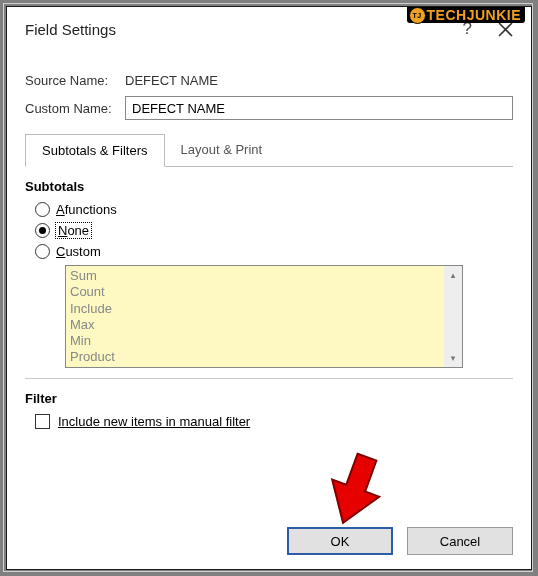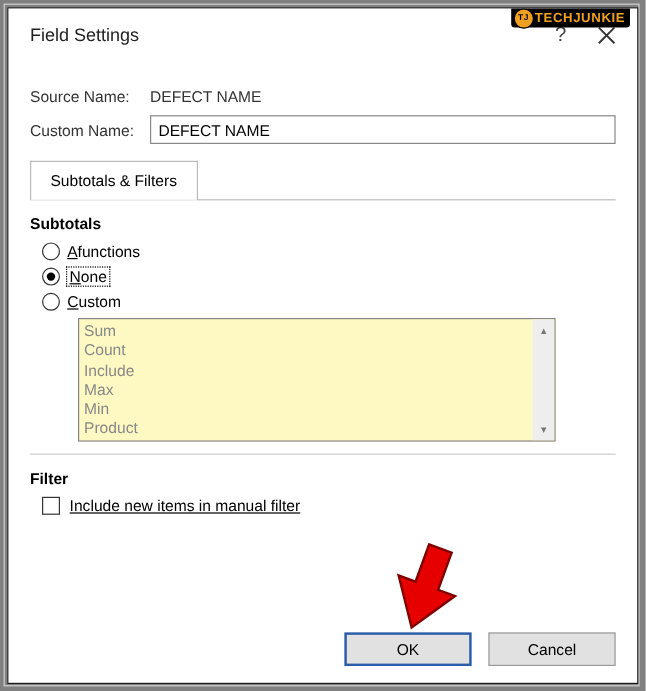--- a/index.html
+++ b/index.html
@@ -27,21 +27,21 @@
     pointer-events: none;
   }
   .tj-badge {
     position: absolute;
     top: 0; right: 6px;
     height: 16px;
     padding: 0 4px 0 20px;
     background: #000;
     color: #f0a020;
     font-weight: bold;
-    font-size: 11px;
+    font-size: 14px;
     letter-spacing: 0.5px;
     display: flex; align-items: center;
     border-radius: 0 0 3px 3px;
     z-index: 10;
   }
   .tj-badge::before {
     content: "TJ";
     position: absolute;
     left: 2px; top: 0;
     width: 15px; height: 15px;
@@ -214,20 +214,21 @@
       <span class="label">Source Name:</span>
       <span class="src-val">DEFECT NAME</span>
     </div>
     <div class="row">
       <span class="label">Custom Name:</span>
       <input class="text-input" value="DEFECT NAME" style="">
     </div>
 
     <div class="tabs">
       <div class="tab active">Subtotals &amp; Filters</div>
+      <div class="tab">Layout &amp; Print</div>
     </div>
 
     <div class="section-h">Subtotals</div>
 
     <div class="radio-row">
       <span class="radio-outer"></span>
       <span class="radio-label"><span class="ul">A</span><span>functions</span></span>
     </div>
 
     <div class="radio-row">

